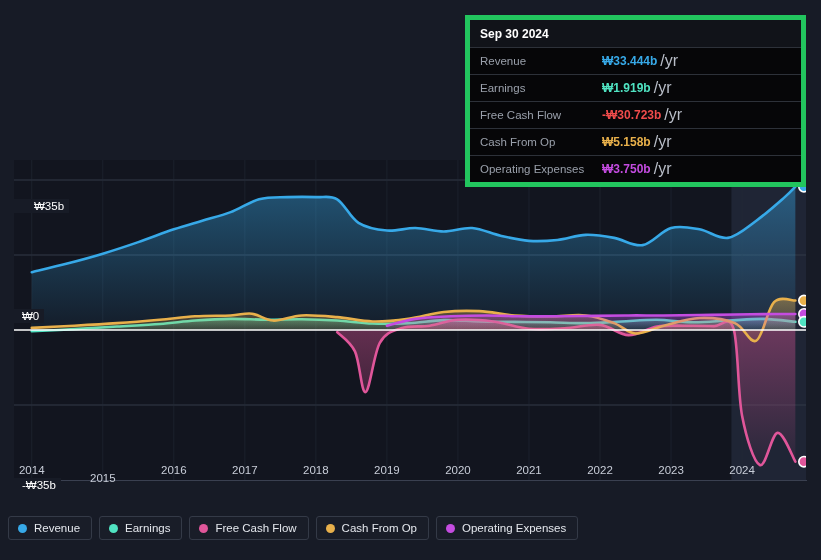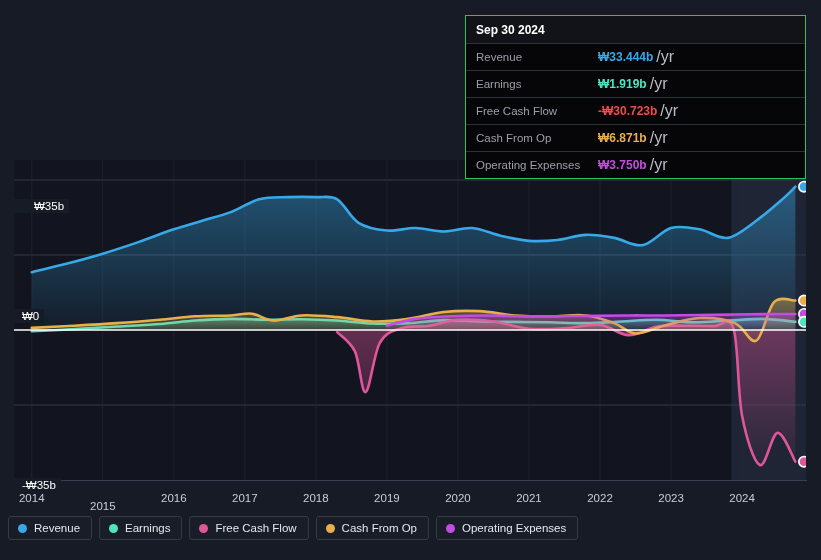--- a/index.html
+++ b/index.html
@@ -17,31 +17,31 @@
 
   
   .y-lab {
     position:absolute; color:#ffffff; font-size:11.5px; white-space:nowrap;
     background:#171b26; padding:1px 5px 1px 22px; z-index:6;
   }
   .y-top  { left:12px; top:159px;margin-top:40px; }
   .y-zero { left:0; top:309px; }
   .y-bot  { left:0; top:458px;margin-top:20px; }
 
-  .x-axis { position:absolute; left:0; top:484px; width:821px; height:28px; }
+  .x-axis { position:absolute; left:0; top:456px; width:821px; height:28px; }
   .x-axis .tick {
     position:absolute; top:8px; transform:translateX(-50%);
     color:#c8cdd8; font-size:11.5px;
   }
   .axis-line { position:absolute; left:14px; top:480px; width:793px; height:1px; background:#3a4050; }
 
   
   .tooltip {
     position:absolute; left:465px; top:15px; width:341px;
-    background:#060608; border:1px solid #22c55e;
+    background:#060608; border:5px solid #22c55e;
     z-index:20; color:#fff; font-size:11.5px;
   }
   .tt-title {
     padding:7px 10px 6px 10px; font-size:12px; font-weight:bold; color:#ffffff;
     background:#111319;
   }
   .tt-row {
     display:flex; align-items:center;
     padding:4px 10px; border-top:1px solid #2d3139;
     min-height:17px;
@@ -166,21 +166,21 @@
           <span class="tt-val" style="color: rgb(80, 227, 194);">₩1.919b</span>
           <span class="tt-unit">/yr</span>
         </div>
         <div class="tt-row">
           <div class="tt-key">Free Cash Flow</div>
           <span class="tt-val" style="color: rgb(239, 75, 75);">-₩30.723b</span>
           <span class="tt-unit">/yr</span>
         </div>
         <div class="tt-row">
           <div class="tt-key">Cash From Op</div>
-          <span class="tt-val" style="color: rgb(232, 176, 75);">₩6.871b</span>
+          <span class="tt-val" style="color: rgb(232, 176, 75);">₩5.158b</span>
           <span class="tt-unit">/yr</span>
         </div>
         <div class="tt-row">
           <div class="tt-key">Operating Expenses</div>
           <span class="tt-val" style="color: rgb(196, 76, 224);">₩3.750b</span>
           <span class="tt-unit">/yr</span>
         </div>
       </div>
   </div>
 

